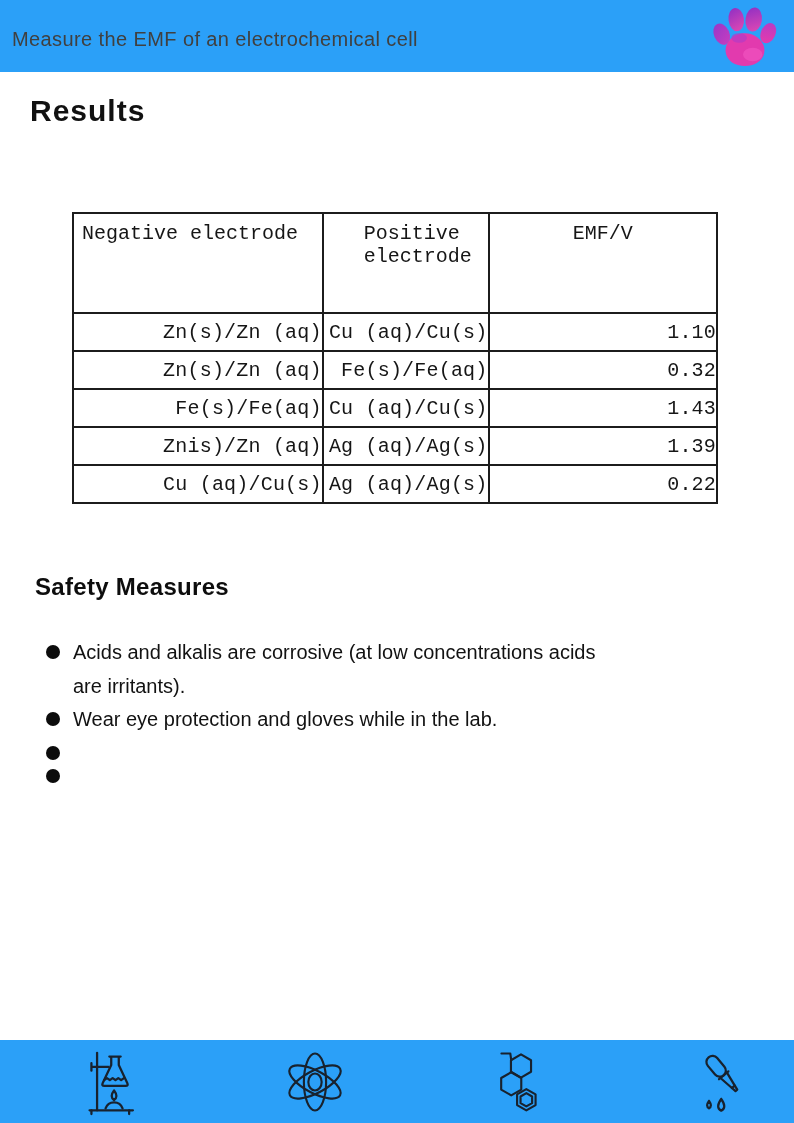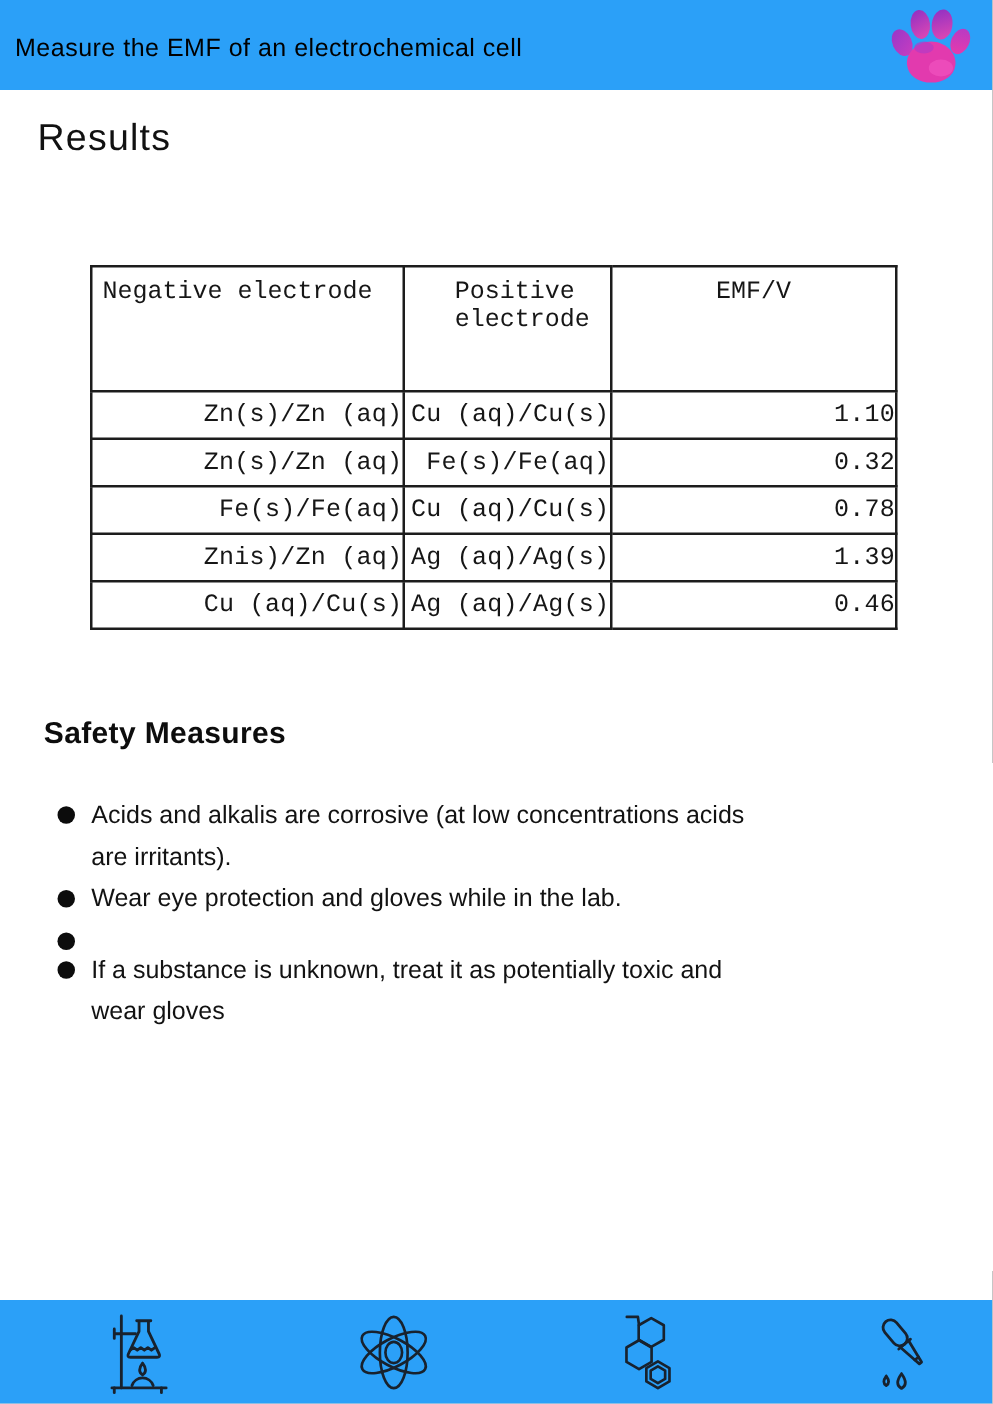--- a/index.html
+++ b/index.html
@@ -20,28 +20,28 @@
     color:var(--text);
     margin:0 auto;
   }
   
   .header{
     position:absolute;top:0;left:0;right:0;height:72px;
     background:var(--header-bg);
   }
   .header-title{
     position:absolute;left:12px;top:28px;
-    color:#000000;font-size:20px;letter-spacing:0.4px;font-weight:500;
+    color:#404040;font-size:20px;letter-spacing:0.4px;font-weight:500;
     white-space:nowrap;
   }
   .paw{position:absolute;right:16px;top:6px;}
   
   .results-heading{
     position:absolute;left:30px;top:94px;
-    font-size:30px;font-weight:400;letter-spacing:1px;color:#111;
+    font-size:30px;font-weight:700;letter-spacing:1px;color:#111;
   }
   
   .results-table{
     position:absolute;left:72px;top:212px;
     border-collapse:collapse;table-layout:fixed;width:646px;
   }
   .results-table th,.results-table td{
     border:2px solid var(--border);
     font-weight:400;color:var(--text);font-family:Liberation Mono, monospace;
   }
@@ -139,31 +139,31 @@
         <td>1.10</td>
       </tr>
       <tr>
         <td>Zn(s)/Zn (aq)</td>
         <td>Fe(s)/Fe(aq)</td>
         <td>0.32</td>
       </tr>
       <tr>
         <td>Fe(s)/Fe(aq)</td>
         <td>Cu (aq)/Cu(s)</td>
-        <td>0.78</td>
+        <td>1.43</td>
       </tr>
       <tr>
         <td>Znis)/Zn (aq)</td>
         <td>Ag (aq)/Ag(s)</td>
         <td>1.39</td>
       </tr>
       <tr>
         <td>Cu (aq)/Cu(s)</td>
         <td>Ag (aq)/Ag(s)</td>
-        <td>0.46</td>
+        <td>0.22</td>
       </tr>
     </tbody>
   </table>
 
   <div class="safety-heading">Safety Measures</div>
 
   <ul class="safety-list">
     <li>
       <span class="bullet-dot"></span>
       <span class="bullet-text">Acids and alkalis are corrosive (at low concentrations acids
@@ -171,22 +171,20 @@
     </li>
     <li>
       <span class="bullet-dot"></span>
       <span class="bullet-text">Wear eye protection and gloves while in the lab.</span>
     </li>
     <li>
       <span class="bullet-dot"></span>
     </li>
     <li>
       <span class="bullet-dot"></span>
-      <span class="bullet-text">If a substance is unknown, treat it as potentially toxic and
-wear gloves</span>
     </li>
   </ul>
 
   <div class="footer">
 
     <div class="footer-icon fi-1">
       <svg width="66" height="70" viewBox="0 0 70 74" class="icon-stroke">
         <path d="M16 5 V66"></path>
         <path d="M8 66 H54"></path>
         <path d="M10 66 v4 M50 66 v4"></path>

